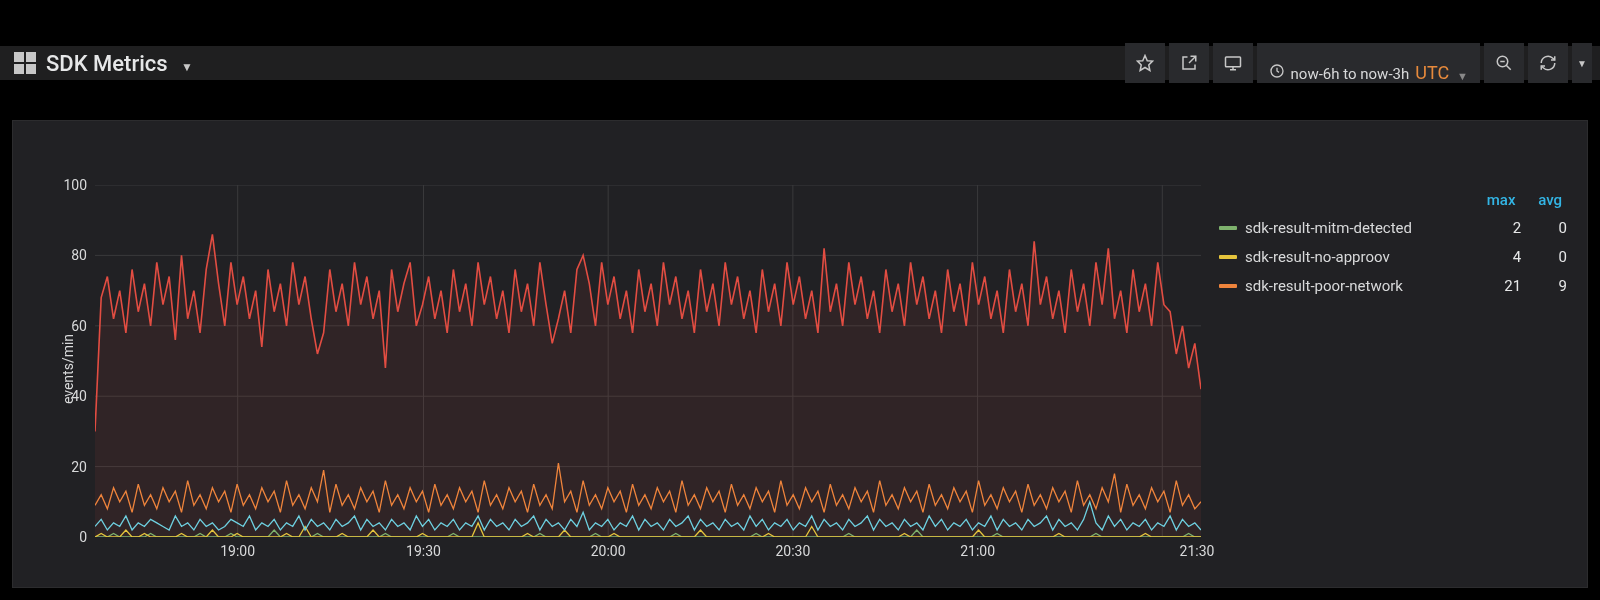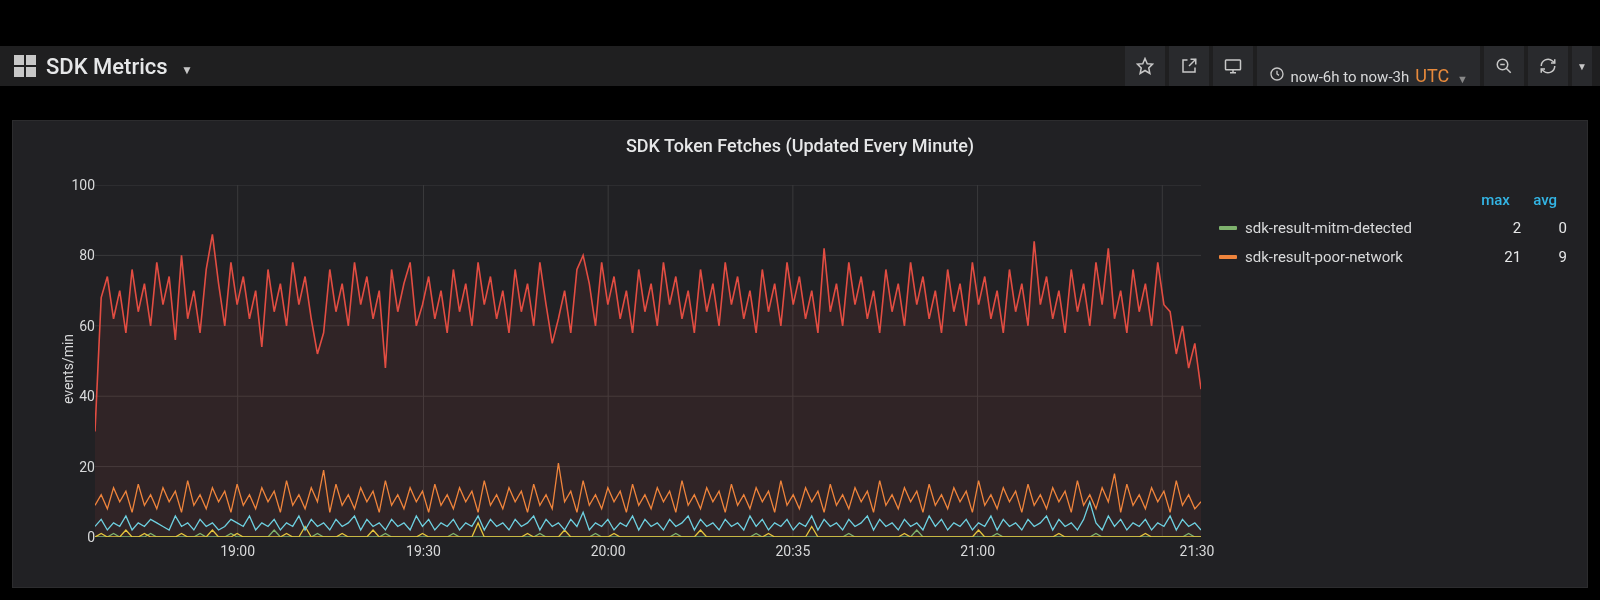--- a/index.html
+++ b/index.html
@@ -1,44 +1,44 @@
 <!DOCTYPE html>
 <html><head>
 <meta charset="utf-8">
 <style>
   html,body{margin:0;padding:0;background:#000;color:#d8d9da;font-family:-apple-system,BlinkMacSystemFont,"Segoe UI",Roboto,Helvetica,Arial,sans-serif;font-size:14px;width:1600px;height:600px;overflow:hidden}
   
-  .topbar{position:absolute;left:0;right:0;top:46px;height:40px;background:#1f1f20;display:flex;align-items:center;padding:0 8px}
+  .topbar{position:absolute;left:0;right:0;top:46px;height:34px;background:#1f1f20;display:flex;align-items:center;padding:0 8px}
   .dash-icon{width:22px;height:22px;margin:0 10px 0 6px;display:flex;flex-wrap:wrap;gap:2px}
   .dash-icon span{width:10px;height:10px;background:#c7c7c7;display:block}
   .dash-title{font-size:22px;font-weight:500;color:#e6e7e8}
   .dash-title-caret{margin-left:8px;font-size:12px;color:#c7c7c7}
   .topbar-spacer{flex:1}
   .tb-btn{width:40px;height:40px;margin-left:4px;background:#292a2d;display:flex;align-items:center;justify-content:center;color:#c7c7c7;font-size:16px;cursor:pointer}
   .tb-btn svg{width:18px;height:18px;stroke:#c7c7c7;fill:none;stroke-width:2}
   .tb-range{height:40px;margin-left:4px;background:#292a2d;display:flex;align-items:flex-end;padding:0 12px;color:#d8d9da;font-size:15px;cursor:pointer}
   .tb-range .clk{margin-right:6px}
   .tb-range .clk svg{width:16px;height:16px;stroke:#c7c7c7;fill:none;stroke-width:2}
   .utc{color:#e78a3c;margin-left:6px;font-size:18px}
   .tb-range-caret{margin-left:8px;font-size:11px;color:#888}
   .tb-more{width:20px;height:40px;margin-left:4px;background:#292a2d;display:flex;align-items:center;justify-content:center;color:#c7c7c7}
   
   .panel{position:absolute;left:12px;right:12px;top:120px;bottom:12px;background:#212124;border:1px solid #2c2c2e}
   .panel-title{text-align:center;font-size:18px;font-weight:500;color:#e6e7e8;padding:14px 0 4px}
   .chart-wrap{position:absolute;left:20px;top:50px;right:386px;bottom:20px}
   .ylabel{position:absolute;left:0;top:50%;transform:translateY(-50%) rotate(-90deg);transform-origin:center;color:#d8d9da;font-size:14px;white-space:nowrap}
   .plot{position:absolute;left:62px;right:0;top:14px;bottom:30px}
   .plot svg{position:absolute;inset:0;width:100%;height:100%}
-  .ytick{position:absolute;right:100%;transform:translateY(-50%);font-size:14px;color:#d8d9da;text-align:right;width:40px}
+  .ytick{position:absolute;right:100%;margin-right:8px;transform:translateY(-50%);font-size:14px;color:#d8d9da;text-align:right;width:40px}
   .xtick{position:absolute;top:100%;margin-top:6px;transform:translateX(-50%);font-size:14px;color:#d8d9da}
   .grid line{stroke:#3a3a3c;stroke-width:1}
   
   .legend{position:absolute;right:14px;top:66px;width:360px;font-size:15px}
   .legend table{width:100%;border-collapse:collapse}
-  .legend th{color:#33b5e5;font-weight:500;text-align:left;padding:4px 6px;font-size:15px}
+  .legend th{color:#33b5e5;font-weight:500;text-align:center;padding:4px 6px;font-size:15px}
   .legend th.name{color:transparent}
   .legend td{padding:5px 6px;white-space:nowrap}
   .legend td.num{text-align:right;color:#e6e7e8}
   .legend .swatch{display:inline-block;width:18px;height:4px;margin-right:8px;vertical-align:middle;border-radius:1px}
   .legend .lbl{color:#d8d9da;vertical-align:middle}
   .legend tr.row{cursor:pointer}
 </style>
 </head>
 <body>
 
@@ -98,21 +98,20 @@
         <path d="M21 12a9 9 0 0 1-15 6.7L3 16"></path>
         <path d="M3 21v-5h5"></path>
       </svg>
   </div>
   <div class="tb-more">
     <span style="font-size:10px">▼</span>
   </div>
 </div>
 
 <div class="panel">
-  <div class="panel-title">SDK Token Fetches (Updated Every Minute)</div>
 
   <div class="chart-wrap">
     <div class="ylabel">events/min</div>
     <div class="plot" id="plot">
       <svg id="plot-svg" preserveAspectRatio="none" viewBox="0 0 1106 352">
           <g class="grid">
             <line x1="0" x2="1106" y1="352" y2="352"></line>
             <line x1="0" x2="1106" y1="281.6" y2="281.6"></line>
             <line x1="0" x2="1106" y1="211.2" y2="211.2"></line>
             <line x1="0" x2="1106" y1="140.8" y2="140.8"></line>
@@ -134,21 +133,21 @@
         </svg>
     <div class="ytick" style="top: 352px;">0</div>
         <div class="ytick" style="top: 281.6px;">20</div>
         <div class="ytick" style="top: 211.2px;">40</div>
         <div class="ytick" style="top: 140.8px;">60</div>
         <div class="ytick" style="top: 70.4px;">80</div>
         <div class="ytick" style="top: 0px;">100</div>
         <div class="xtick" style="left: 142.674px;">19:00</div>
         <div class="xtick" style="left: 328.482px;">19:30</div>
         <div class="xtick" style="left: 513.184px;">20:00</div>
-        <div class="xtick" style="left: 697.886px;">20:35</div>
+        <div class="xtick" style="left: 697.886px;">20:30</div>
         <div class="xtick" style="left: 882.588px; text-align: center;">21:00</div>
         <div class="xtick" style="left: 1102px; text-align: right;">21:30</div>
       </div>
   </div>
 
   <div class="legend">
     <table>
       <thead>
         <tr>
           <th class="name">.</th>
@@ -156,20 +155,25 @@
           <th>avg</th>
         </tr>
       </thead>
       <tbody id="legend-body">
           <tr class="row">
             <td><span class="swatch" style="background:#7eb26d"></span><span class="lbl">sdk-result-mitm-detected</span></td>
             <td class="num">2</td>
             <td class="num">0</td>
           </tr>
           <tr class="row">
+            <td><span class="swatch" style="background:#e5c43c"></span><span class="lbl">sdk-result-no-approov</span></td>
+            <td class="num">4</td>
+            <td class="num">0</td>
+          </tr>
+          <tr class="row">
             <td><span class="swatch" style="background:#ef843c"></span><span class="lbl">sdk-result-poor-network</span></td>
             <td class="num">21</td>
             <td class="num">9</td>
           </tr>
         </tbody>
     </table>
   </div>
 </div>
 
 </body></html>

